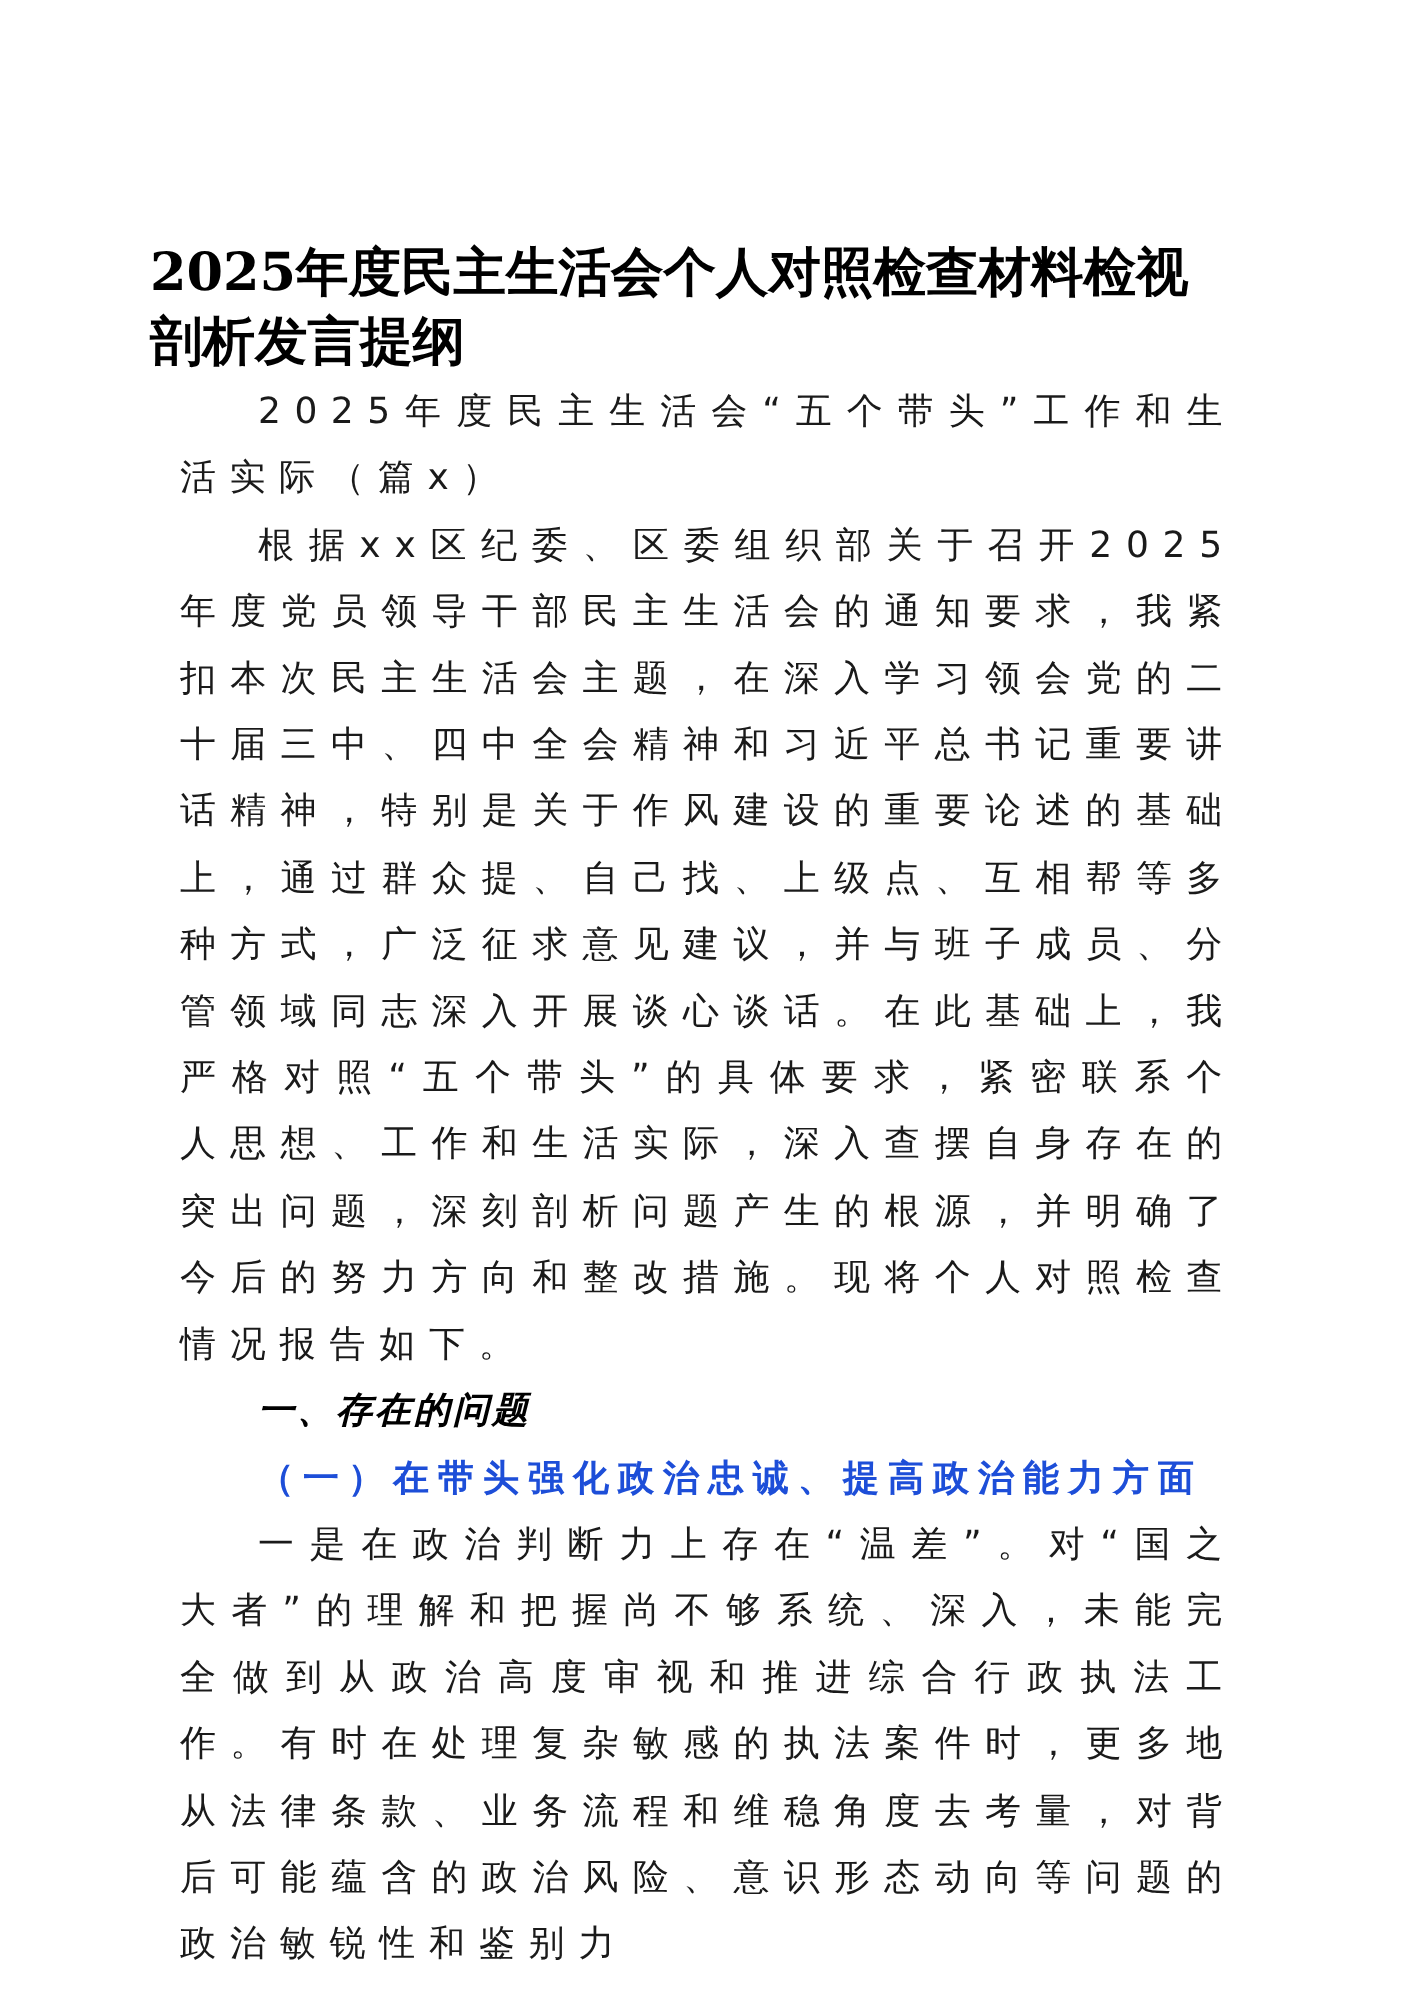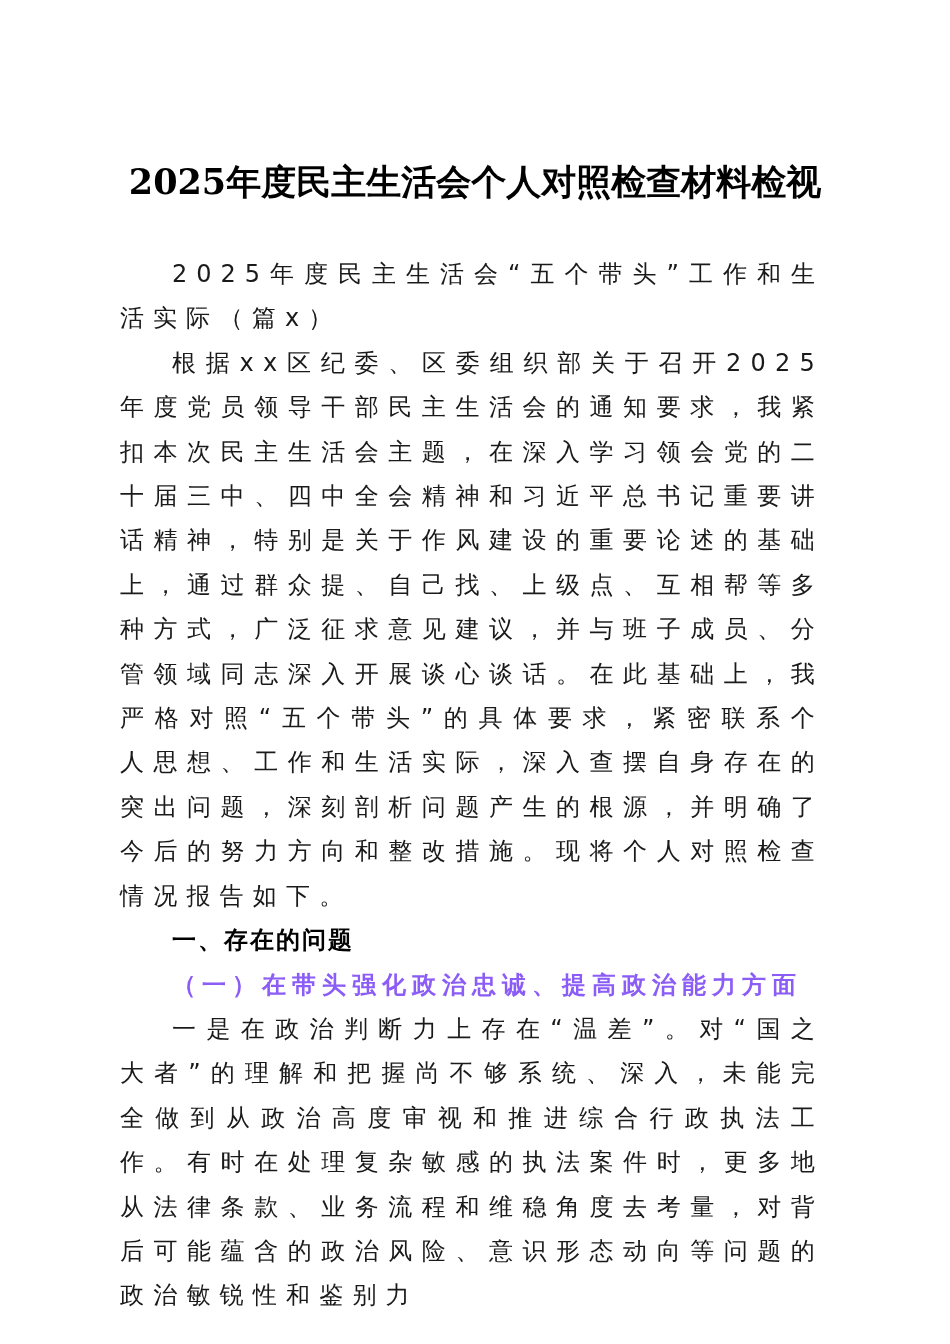--- a/index.html
+++ b/index.html
@@ -20,21 +20,21 @@
       top: 0;
       width: 950px;
       height: 1344px;
       background: #ffffff;
     }
     .title {
       position: absolute;
       left: 100px;
       width: 750px;
       top: 136px;
-      text-align: center;
+      text-align: left;
       font-family: "DejaVu Serif", "Liberation Serif", serif;
       font-weight: bold;
       font-size: 35px;
       line-height: 46px;
       letter-spacing: 0px;
       color: #000000;
     }
     .title .line {
       display: block;
       white-space: nowrap;
@@ -60,39 +60,41 @@
       letter-spacing: 9.2px;
     }
     .heading-1 {
       margin: 0;
       text-indent: 52px;
       font-family: "DejaVu Sans", "Liberation Sans", sans-serif;
       font-weight: bold;
       font-size: 24px;
       letter-spacing: 2px;
       color: #000000;
+      font-style: italic;
     }
     .heading-2 {
       margin: 0;
       text-indent: 52px;
       font-weight: bold;
       letter-spacing: 6px;
-      color: #8b5cf6;
+      color: #1d4ed8;
     }
     .heading-2-text {
       font-weight: bold;
     }
   </style>
 </head>
 <body>
 
 <div class="page">
 
   <h1 class="title">
     <span class="line">2025年度民主生活会个人对照检查材料检视</span>
+    <span class="line">剖析发言提纲</span>
   </h1>
 
   <div class="body">
     <p class="para">2025年度民主生活会“五个带头”工作和生活实际（篇x）</p>
     <p class="para tight">根据xx区纪委、区委组织部关于召开2025年度党员领导干部民主生活会的通知要求，我紧扣本次民主生活会主题，在深入学习领会党的二十届三中、四中全会精神和习近平总书记重要讲话精神，特别是关于作风建设的重要论述的基础上，通过群众提、自己找、上级点、互相帮等多种方式，广泛征求意见建议，并与班子成员、分管领域同志深入开展谈心谈话。在此基础上，我严格对照“五个带头”的具体要求，紧密联系个人思想、工作和生活实际，深入查摆自身存在的突出问题，深刻剖析问题产生的根源，并明确了今后的努力方向和整改措施。现将个人对照检查情况报告如下。</p>
     <p class="heading-1">一、存在的问题</p>
     <p class="heading-2"><span class="heading-2-text">（一）在带头强化政治忠诚、提高政治能力方面</span></p>
     <p class="para tight">一是在政治判断力上存在“温差”。对“国之大者”的理解和把握尚不够系统、深入，未能完全做到从政治高度审视和推进综合行政执法工作。有时在处理复杂敏感的执法案件时，更多地从法律条款、业务流程和维稳角度去考量，对背后可能蕴含的政治风险、意识形态动向等问题的政治敏锐性和鉴别力</p>
   </div>
 

